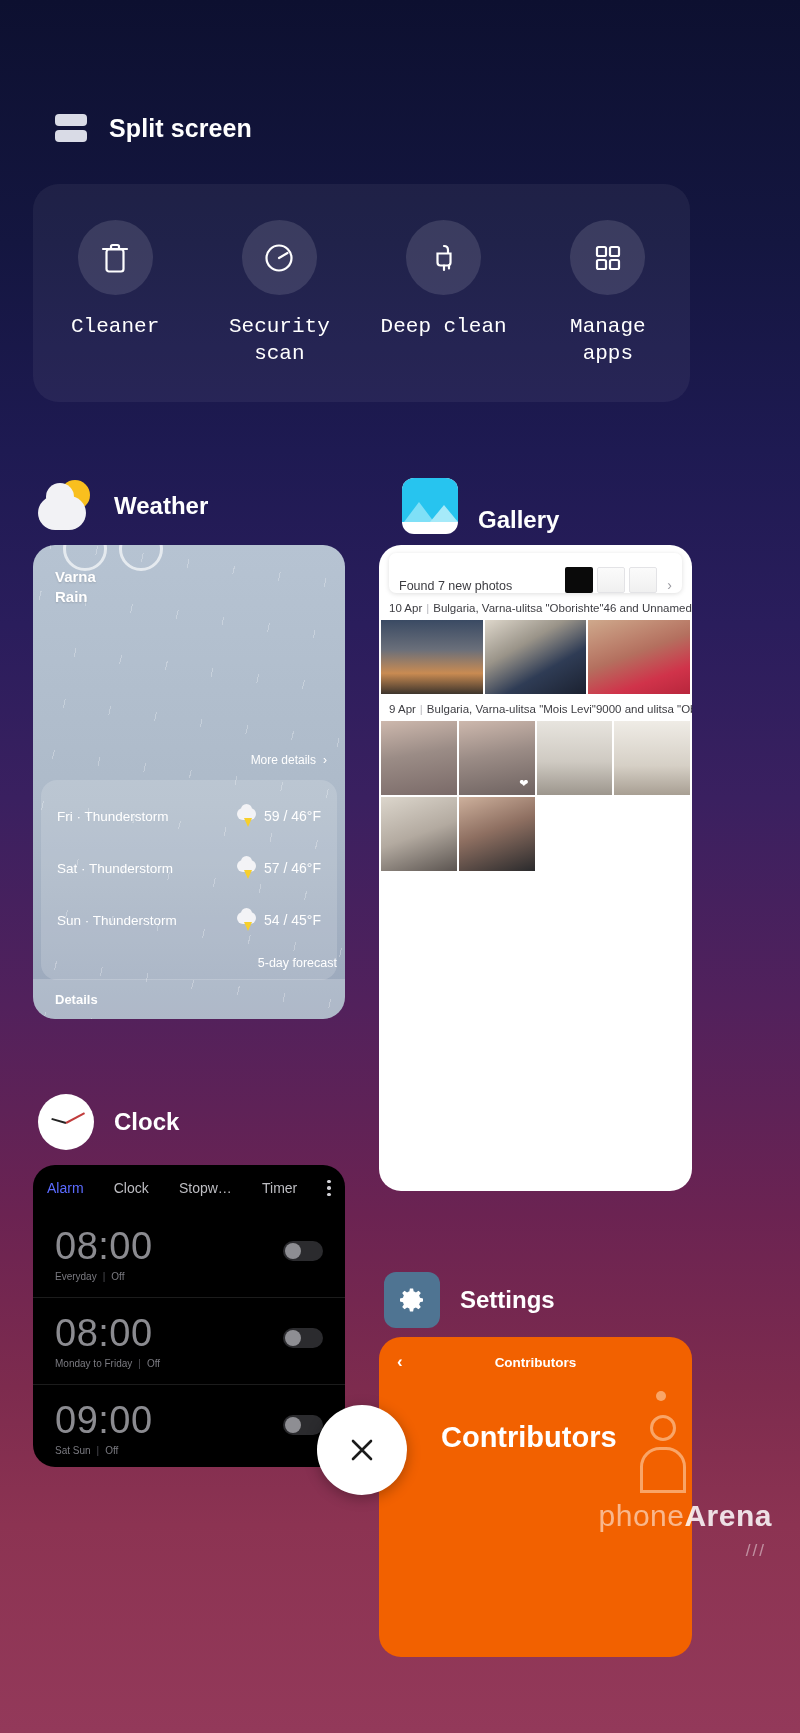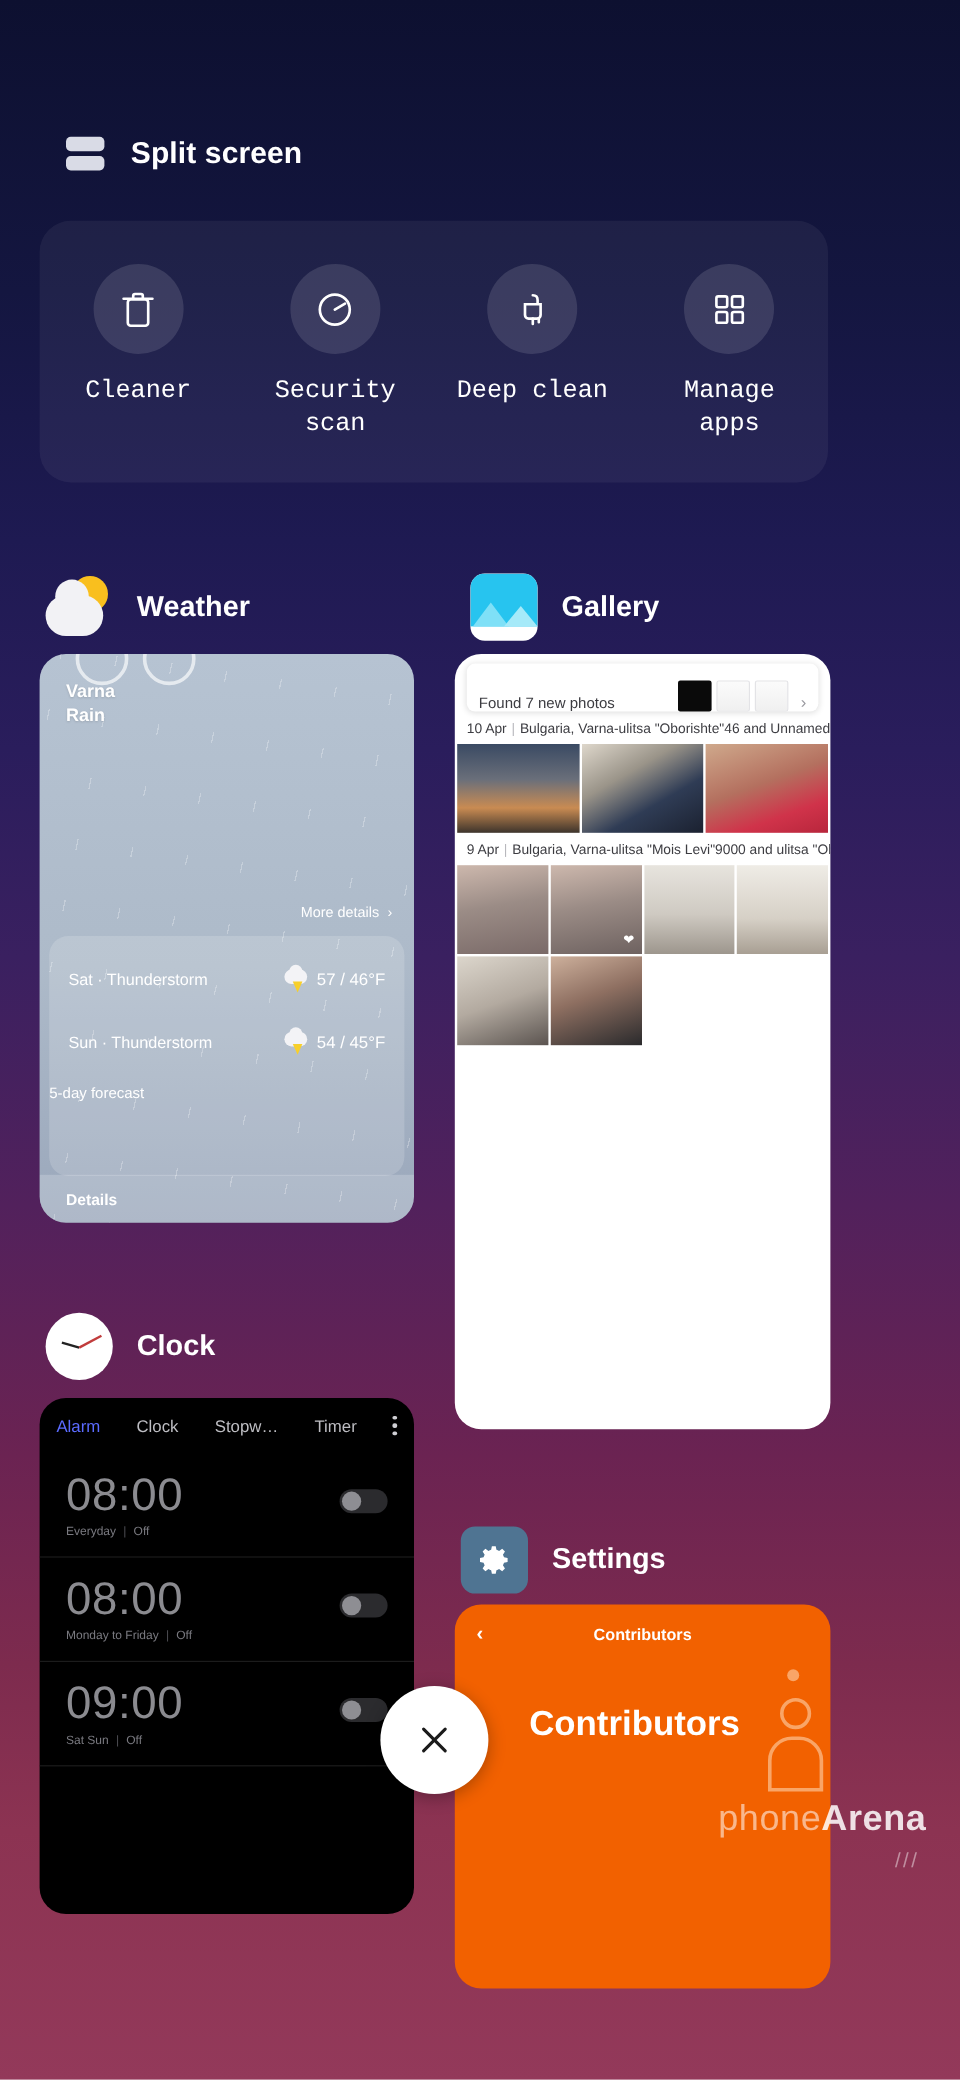--- a/index.html
+++ b/index.html
@@ -124,21 +124,21 @@
   .wx-row { height: 52px; display: flex; align-items: center; padding: 0 16px; color: #fff; }
   .wx-row .day { font-size: 13.5px; flex: 1; }
   .wx-row .temp { font-size: 14px; display: flex; align-items: center; gap: 8px; }
   .storm { width: 19px; height: 16px; position: relative; }
   .storm .c { position: absolute; inset: 0 0 4px 0; background: #f3f3f6; border-radius: 8px; }
   .storm .c:before { content:""; position:absolute; left:4px; top:-4px; width:11px; height:11px;
                      border-radius:50%; background:#f3f3f6; }
   .storm .b { position: absolute; left: 7px; bottom: -3px; width: 0; height: 0;
               border-left: 4px solid transparent; border-right: 4px solid transparent;
               border-top: 9px solid #f7cf2b; }
-  .wx-5day { text-align: left; font-size: 12.5px; color: #fff; padding-top: 10px; }
+  .wx-5day { text-align: right; font-size: 12.5px; color: #fff; padding-top: 10px; }
   .wx-details {
     position: absolute; left: 0; right: 0; bottom: 0; height: 40px;
     background: rgba(255,255,255,.20); display: flex; align-items: center; padding-left: 22px;
     font-size: 13px; font-weight: bold; color: #fff;
   }
 
   
   .gallery-card {
     left: 379px; top: 545px; width: 313px; height: 646px; background: #fff; color: #333;
   }
@@ -161,21 +161,21 @@
   .gl-found .t3 { background: linear-gradient(#fbfbfb,#f0f0f0); border: 1px solid #e3e3e6; }
   .gl-found .chev { color: #9a9aa0; font-size: 14px; margin-left: 6px; }
   .gl-date { font-size: 11.5px; color: #3d3d42; padding: 9px 10px 6px; white-space: nowrap; overflow: hidden; }
   .gl-date .sep { color: #b8b8bd; margin: 0 4px; }
   .gl-grid { display: flex; gap: 2px; padding: 0 2px; }
   .gl-grid .ph { height: 74px; flex: 1; position: relative; overflow: hidden; }
   .gl-heart { position: absolute; right: 6px; bottom: 5px; color: #fff; font-size: 11px; }
 
   
   .clock-card {
-    left: 33px; top: 1165px; width: 312px; height: 430px; background: #000; color: #fff;
+    left: 33px; top: 1165px; width: 312px; height: 302px; background: #000; color: #fff;
   }
   .ck-tabs { height: 46px; display: flex; align-items: center; font-size: 14px; padding: 0 14px;
              justify-content: space-between; }
   .ck-tabs .t { color: #bdbdc2; }
   .ck-tabs .t.active { color: #5b6bff; }
   .ck-kebab { display: flex; flex-direction: column; gap: 3px; }
   .ck-kebab i { width: 3.5px; height: 3.5px; border-radius: 50%; background: #cfcfd4; display: block; }
   .ck-alarm { height: 87px; border-bottom: 1px solid #1c1c1c; padding: 14px 22px 0;
               display: flex; align-items: flex-start; justify-content: space-between; }
   .ck-time { font-size: 38px; font-weight: 300; color: #8b8b90; line-height: 42px; letter-spacing: .5px; }
@@ -296,20 +296,30 @@
     <div>Rain</div>
   </div>
 
   <div class="wx-more">
     <span>More details</span>
     <span>›</span>
   </div>
 
   <div class="wx-forecast">
     <div class="wx-row">
+      <span class="day">Fri · Thunderstorm</span>
+      <span class="temp">
+        <span class="storm">
+            <i class="c"></i>
+            <i class="b"></i>
+          </span>
+        <span>59 / 46°F</span>
+      </span>
+    </div>
+    <div class="wx-row">
       <span class="day">Sat · Thunderstorm</span>
       <span class="temp">
         <span class="storm">
             <i class="c"></i>
             <i class="b"></i>
           </span>
         <span>57 / 46°F</span>
       </span>
     </div>
     <div class="wx-row">
@@ -321,21 +331,21 @@
           </span>
         <span>54 / 45°F</span>
       </span>
     </div>
     <div class="wx-5day">5-day forecast</div>
   </div>
 
   <div class="wx-details">Details</div>
 </div>
 
-<div class="app-head" style="left:392px; top:478px;">
+<div class="app-head" style="left:402px; top:478px;align-items:flex-end;">
   <span class="app-ico ico-gallery">
     <span class="sky"></span>
       <span class="m1"></span>
       <span class="m2"></span>
   </span>
   <span class="title">Gallery</span>
 </div>
 
 <div class="card gallery-card">
 

